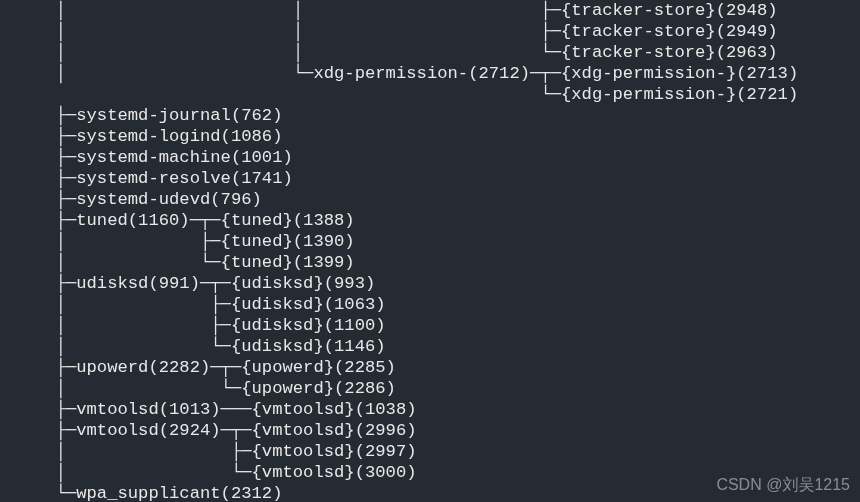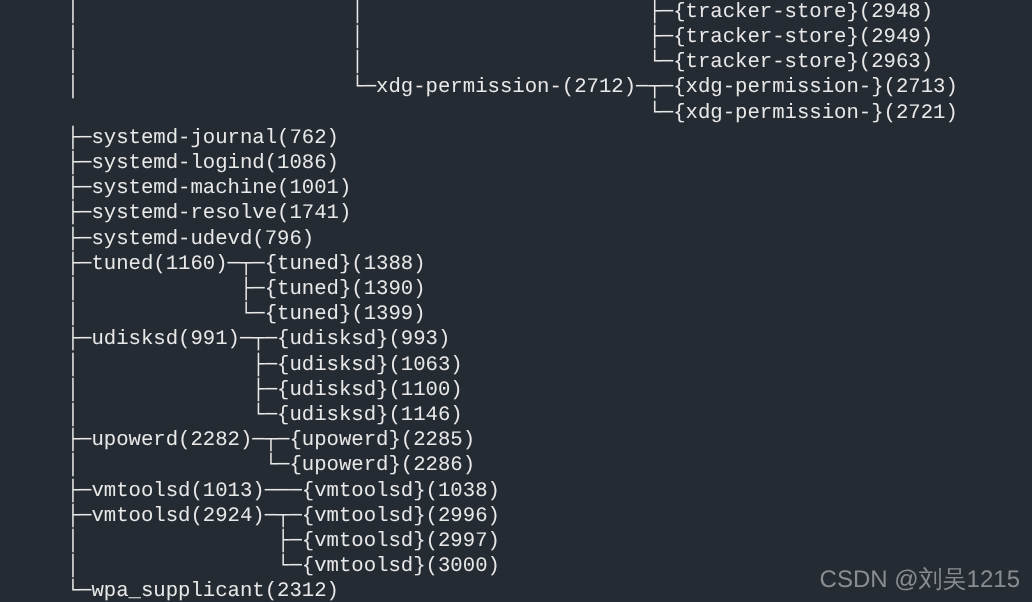--- a/index.html
+++ b/index.html
@@ -18,21 +18,21 @@
     line-height: 21px;
     color: #e8e8e8;
     white-space: pre;
     letter-spacing: 0px;
   }
   .watermark {
     position: absolute;
     right: 10px;
     bottom: 6px;
     font-family: Arial, sans-serif;
-    font-size: 20px;
+    font-size: 16px;
     color: rgba(220,220,220,0.55);
     pointer-events: none;
   }
 </style>
 </head>
 <body>
 
 <pre class="tree" id="tree">     │                      │                       ├─{tracker-store}(2948)
      │                      │                       ├─{tracker-store}(2949)
      │                      │                       └─{tracker-store}(2963)

